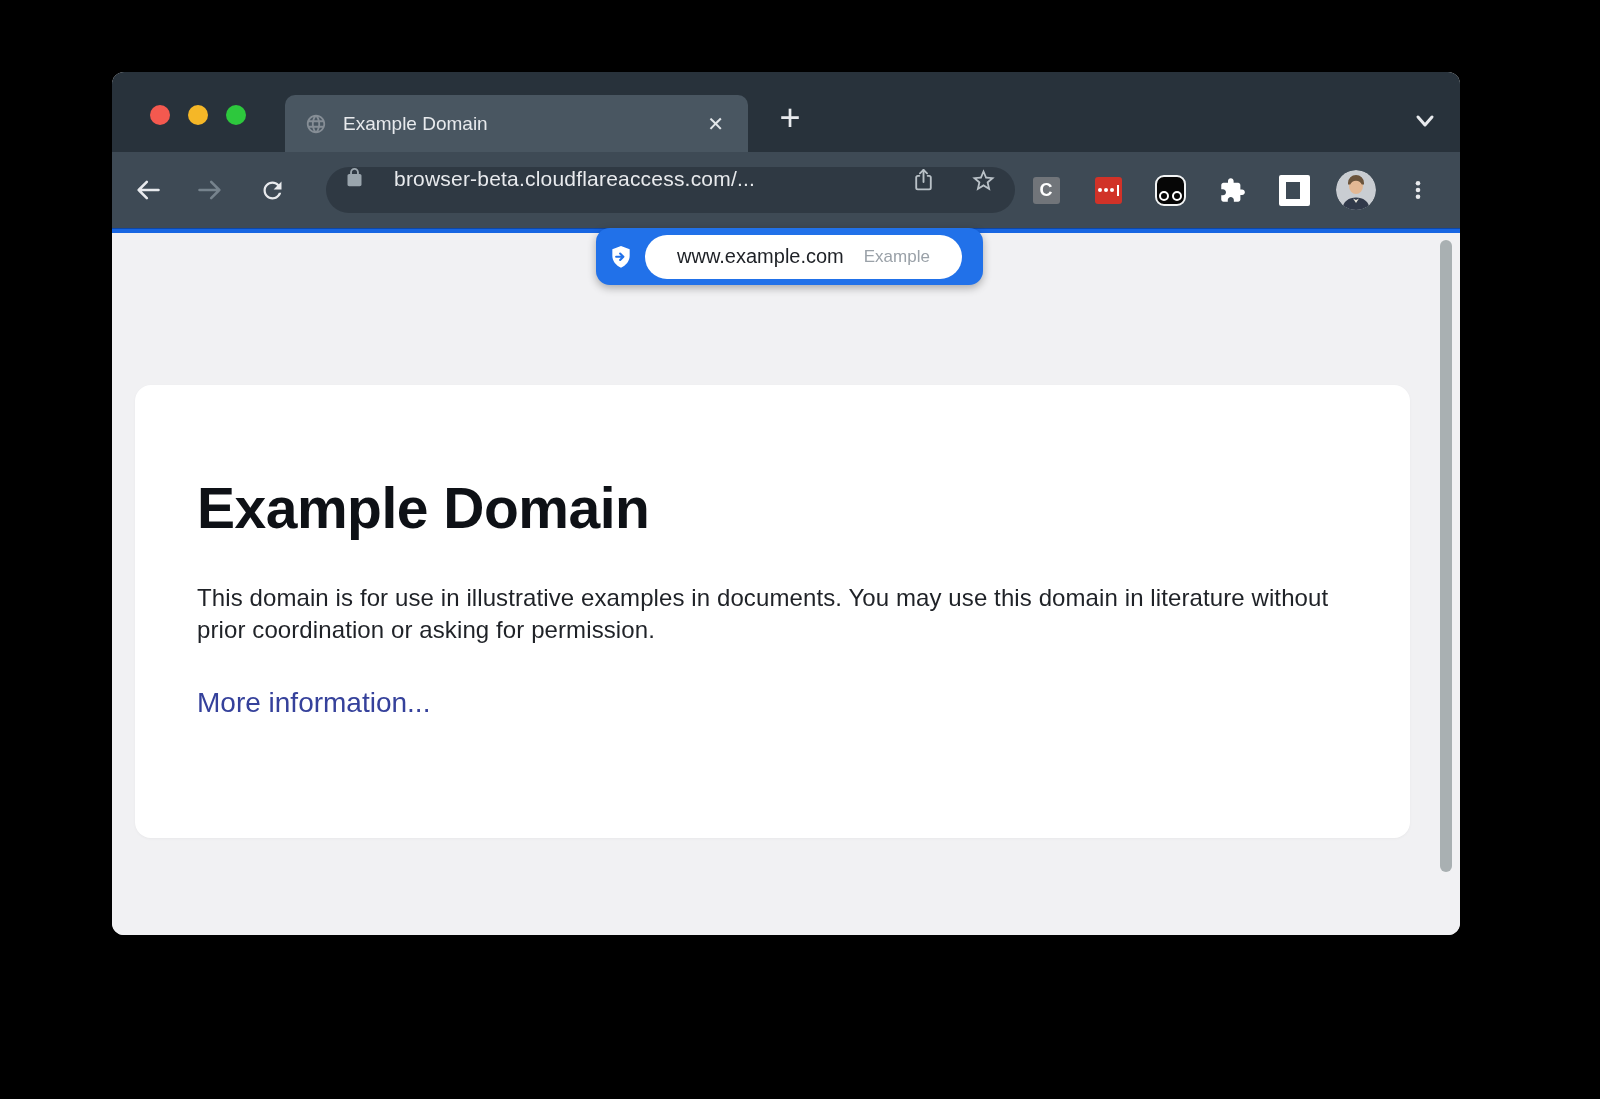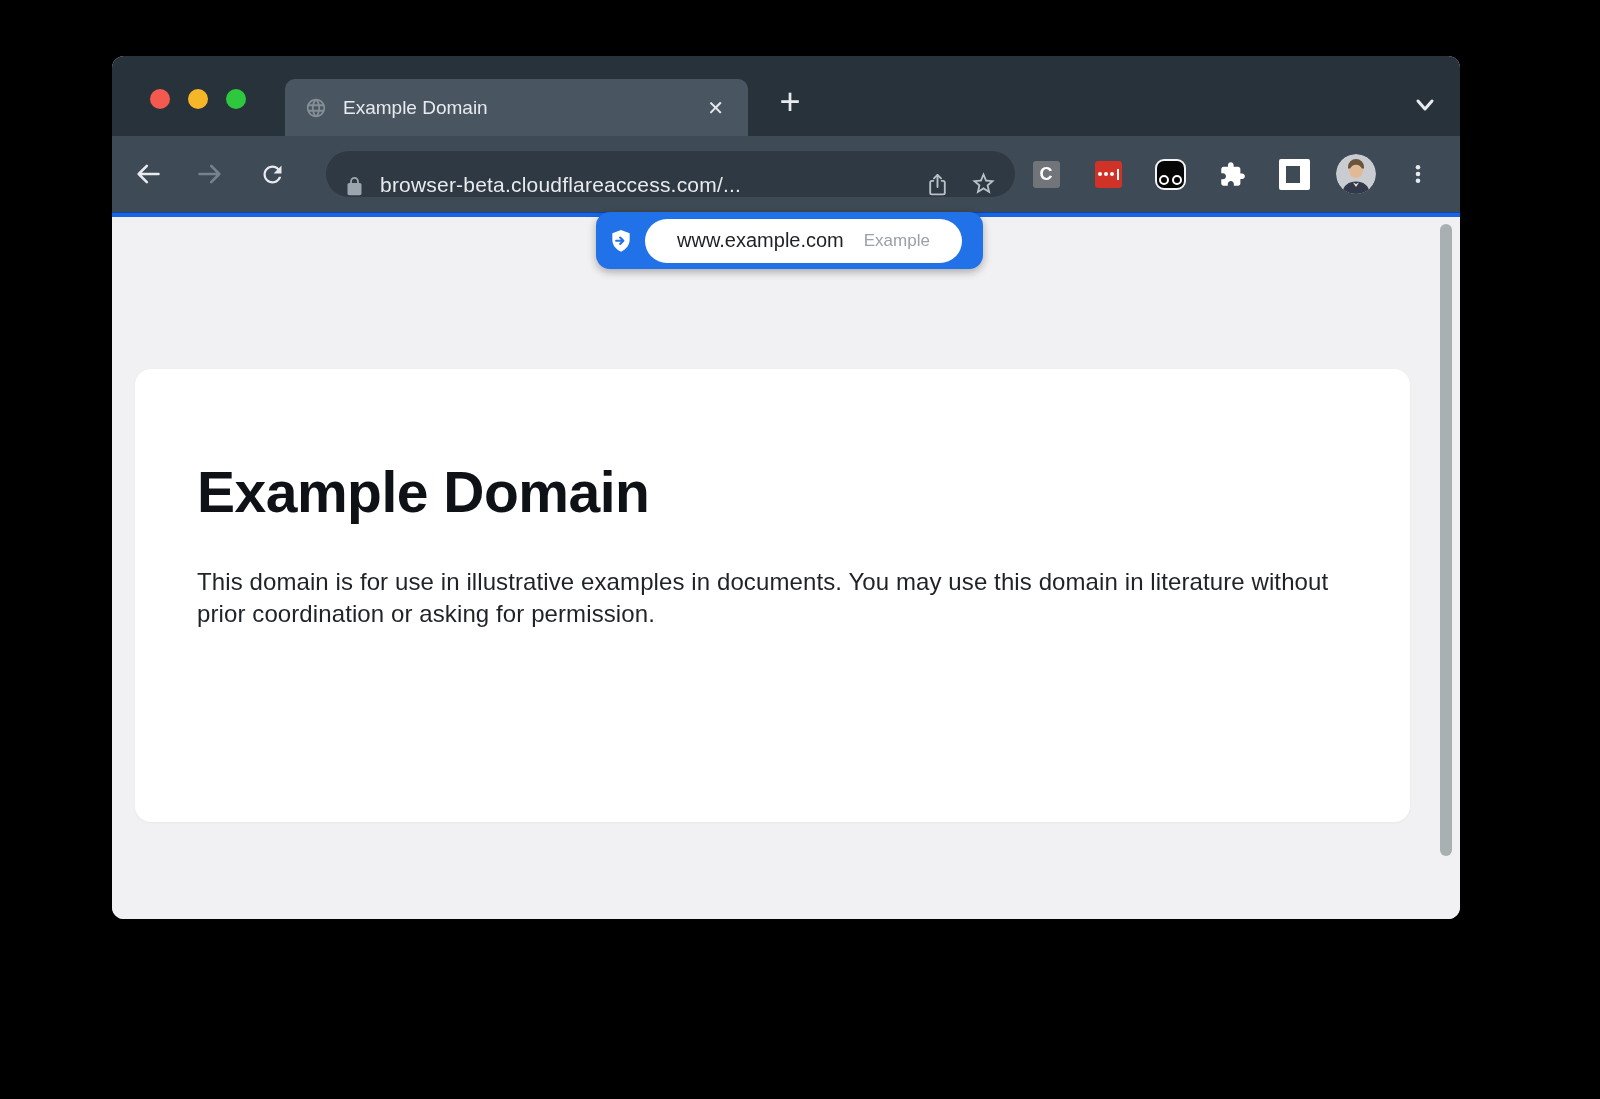--- a/index.html
+++ b/index.html
@@ -4,21 +4,21 @@
 <style>
   * { margin:0; padding:0; box-sizing:border-box; }
   html,body { width:1600px; height:1099px; }
   body {
     background:#000;
     font-family:"Liberation Sans", sans-serif;
     position:relative; overflow:hidden;
   }
 
   .window {
-    position:absolute; left:112px; top:56px; width:1348px; height:863px;
+    position:absolute; left:112px; top:72px; width:1348px; height:863px;
     border-radius:12px; overflow:hidden; background:var(--page_bg);
   }
 
   
   .tabstrip { position:relative; height:80px; background:var(--tab_strip_bg); }
   .traffic { position:absolute; left:38px; top:33px; display:flex; gap:18px; }
   .traffic span { width:20px; height:20px; border-radius:50%; display:block; }
   .t-red    { background:var(--traffic_red); }
   .t-yellow { background:var(--traffic_yellow); }
   .t-green  { background:var(--traffic_green); }
@@ -43,22 +43,22 @@
   .toolbar {
     height:76px; background:var(--toolbar_bg);
     display:flex; align-items:center; padding:0 14px 0 16px;
   }
   .nav-btn { width:40px; height:40px; display:flex; align-items:center; justify-content:center;
     margin-right:22px; flex:0 0 auto; }
   .nav-btn:last-of-type { margin-right:0; }
 
   .addressbar {
     margin-left:12px; width:689px; height:46px; border-radius:23px;
-    background:var(--address_bar_bg); display:flex; align-items:flex-end;
-    padding:0 18px; flex:0 0 auto;
+    background:var(--address_bar_bg); display:flex; align-items:flex-start;
+    padding:0 18px; flex:0 0 auto;gap:14px;
   }
   .url-text { margin-left:15px; font-size:21px; color:var(--text_light); flex:1;
     white-space:nowrap; overflow:hidden; letter-spacing:0.2px; }
   .bar-icon { flex:0 0 auto; display:flex; align-items:center; }
   .share-wrap { margin-right:20px; }
 
   .extensions { margin-left:auto; display:flex; align-items:center; }
   .ext-slot { width:62px; display:flex; align-items:center; justify-content:center; }
 
   .ext-c {
@@ -267,18 +267,19 @@
       </span>
       <span class="iso-inner">
         <span class="iso-domain">www.example.com</span>
         <span class="iso-expand">Example</span>
       </span>
     </div>
 
     <div class="card">
       <h1>Example Domain</h1>
       <p>This domain is for use in illustrative examples in documents. You may use this domain in literature without prior coordination or asking for permission.</p>
+      <a>More information...</a>
     </div>
 
     <div class="scroll-thumb"></div>
   </div>
 
 </div>
 
 </body></html>

